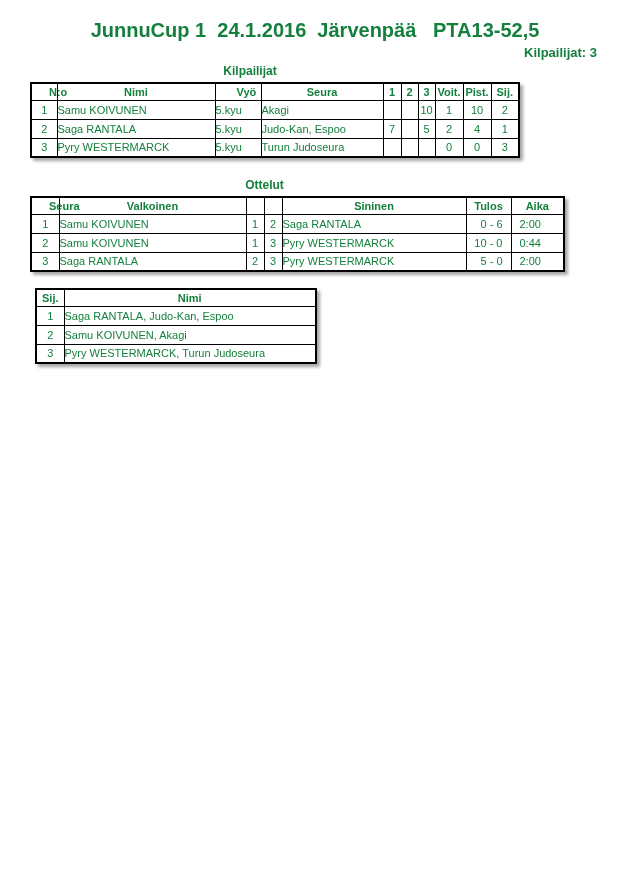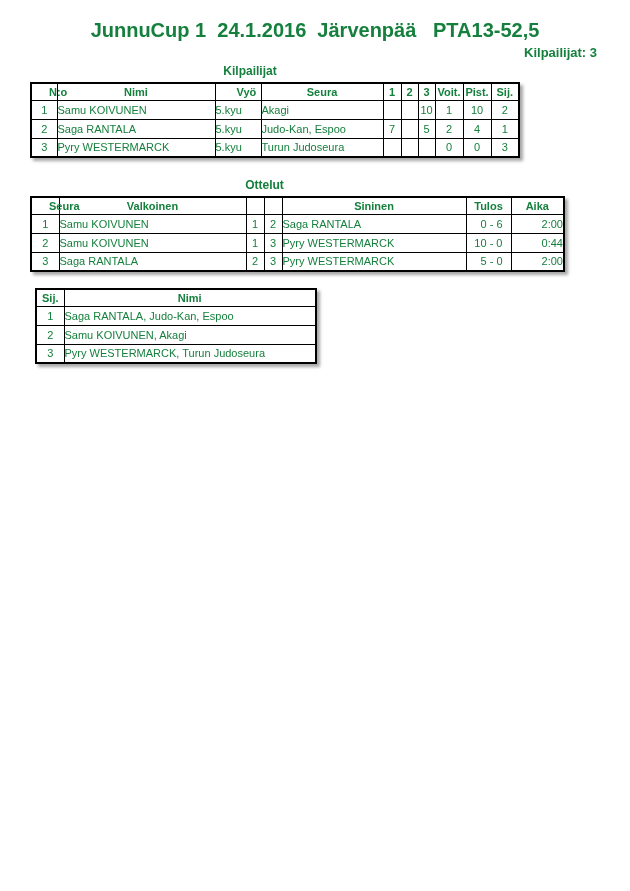--- a/index.html
+++ b/index.html
@@ -53,21 +53,21 @@
     font-size:11px;
     white-space:nowrap;
     vertical-align:middle;
     overflow:visible;
   }
   th { font-weight:bold; text-align:center; height:17px; }
   td { height:19px; }
   .al { text-align:left; }
   .ac { text-align:center; }
   .ar { text-align:right; padding-right:8px; }
-  .pl8 { text-align:right; }
+  .pl8 { text-align:left; padding-left:8px; }
   th.hl { text-align:center; padding-left:17px; }
   th.hl3 { text-align:left; padding-left:21px; }
 </style>
 </head>
 <body>
 
 <div class="page">
 
   <div class="title">JunnuCup 1  24.1.2016  Järvenpää   PTA13-52,5</div>
   <div class="count">Kilpailijat: 3</div>

